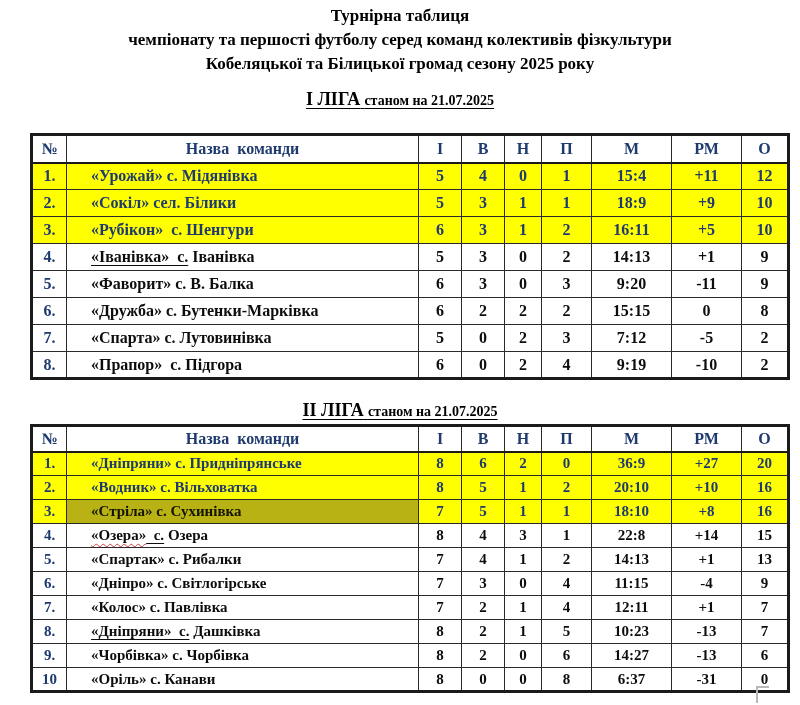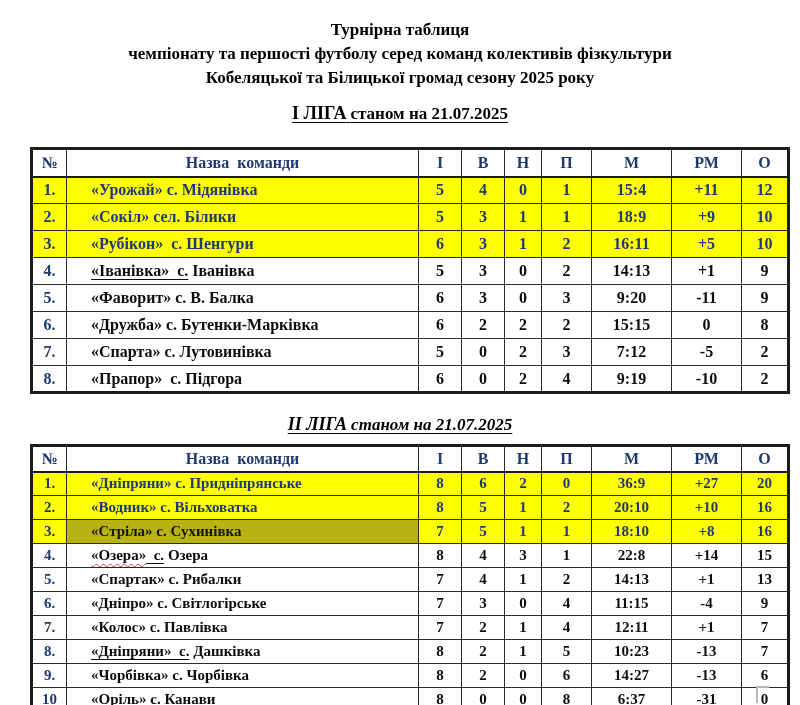--- a/index.html
+++ b/index.html
@@ -12,29 +12,29 @@
   }
   *{box-sizing:border-box;}
   html,body{margin:0;padding:0;}
   body{
     width:800px;height:705px;background:#ffffff;
     font-family:"Liberation Serif","DejaVu Serif",serif;
     font-weight:700;color:var(--ink);
   }
   .page{position:relative;width:800px;height:705px;overflow:hidden;background:#fff;}
 
-  .doc-title{padding-top:18px;}
+  .doc-title{padding-top:4px;}
   .t-line{font-size:17px;line-height:24px;text-align:center;color:#000;}
 
   .league-heading{text-align:center;color:#000;}
   .lh-wrap{text-decoration:underline;text-underline-offset:3px;}
   .lh-big{font-size:18px;}
-  .lh-small{font-size:17px;}
+  .lh-small{font-size:14px;}
   .h1{margin-top:13px;margin-bottom:23px;}
-  .h2{margin-top:20px;margin-bottom:9px;font-style:italic;}
+  .h2{margin-top:20px;margin-bottom:3px;}
 
   table.league-table{
     border-collapse:collapse;table-layout:fixed;
     margin-left:30px;border:3px solid var(--border-dark);
     background:#fff;
   }
   .league-table th,.league-table td{
     border:1px solid var(--border-thin);
     overflow:hidden;padding:0;
   }

